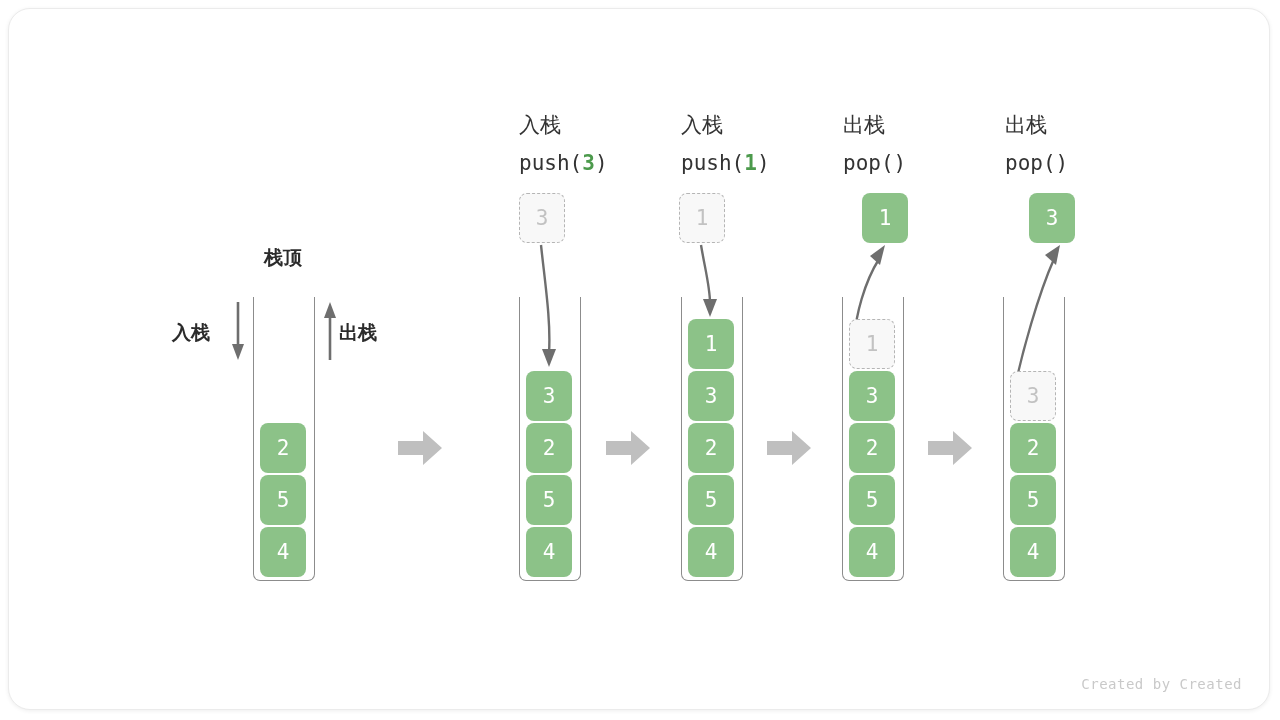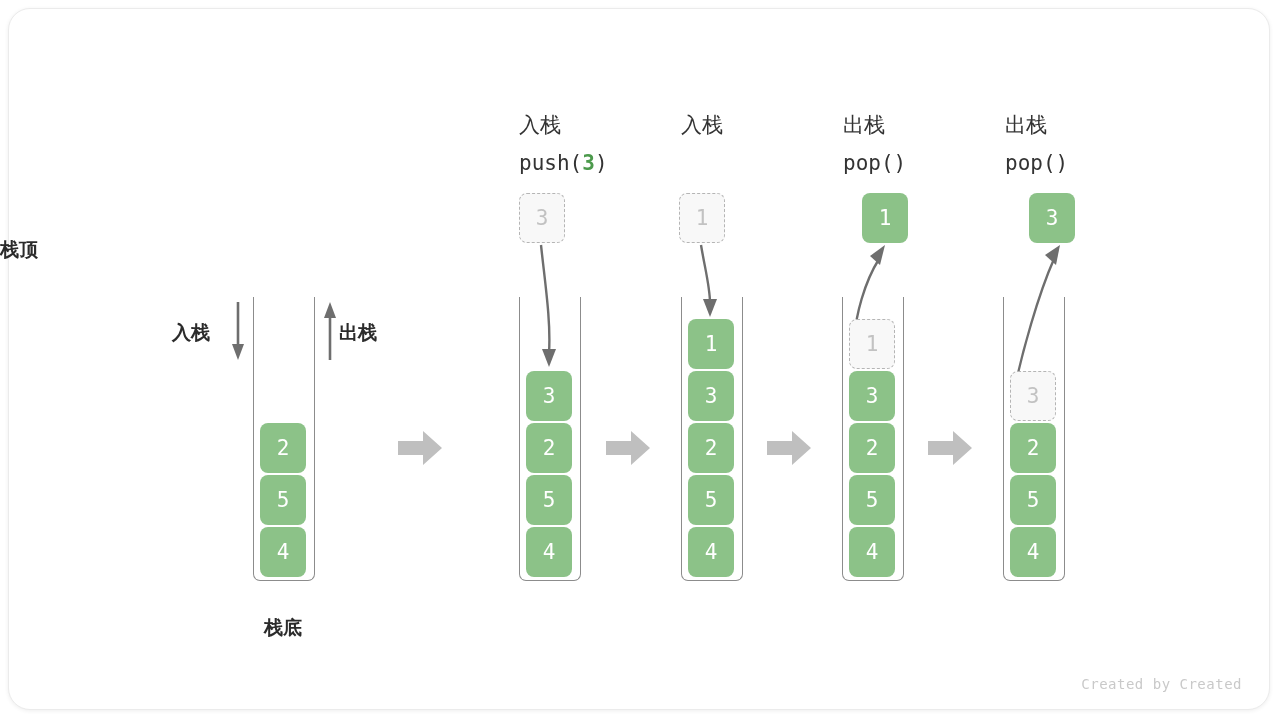--- a/index.html
+++ b/index.html
@@ -36,21 +36,21 @@
     font-size:24px;font-weight:bold;color:#2b2b2b;
     letter-spacing:0.5px;
   }
 
   
   .label-cn{
     font-family:"DejaVu Sans","Liberation Sans",sans-serif;
     font-size:19px;font-weight:bold;color:#2b2b2b;
     white-space:nowrap;
   }
-  .label-top{left:0;top:237px;width:566px;}
+  .label-top{left:0;top:245px;width:566px;text-align:center;}
   .label-bottom{left:0;top:615px;width:566px;text-align:center;}
   .label-push-side{left:172px;top:320px;}
   .label-pop-side{left:339px;top:320px;}
 
   
   .col-head{
     top:106px;width:160px;
     font-family:"DejaVu Sans Mono","Liberation Mono",monospace;
     font-size:21px;color:#333333;line-height:38px;
     white-space:nowrap;
@@ -108,21 +108,20 @@
   }
 </style>
 </head>
 <body>
 
 <div id="canvas">
   <div class="card"></div>
 
 
   <div class="abs label-cn label-top">栈顶</div>
-  <div class="abs label-cn label-bottom">栈底</div>
   <div class="abs label-cn label-push-side">入栈</div>
   <div class="abs label-cn label-pop-side">出栈</div>
 
   <div class="abs" style="left:228px;top:300px;">
     <svg width="20" height="62" viewBox="0 0 20 62">
       <line x1="10" y1="2" x2="10" y2="48" stroke="#6e6e6e" stroke-width="2.6"></line>
       <polygon points="10,60 4,44 16,44" fill="#6e6e6e"></polygon>
     </svg>
   </div>
 
@@ -162,20 +161,21 @@
   <div class="abs cell filled" style="left:526px;top:527px;">4</div>
 
   <div class="abs trans-arrow" style="left:604px;top:428px;">
     <svg width="48" height="40" viewBox="0 0 48 40">
       <polygon points="2,13 27,13 27,3 46,20 27,37 27,27 2,27" fill="#bfbfbf"></polygon>
     </svg>
   </div>
 
   <div class="abs col-head" style="left:681px;">
     <div class="cn">入栈</div>
+    <div><span>push(</span><span class="num">1</span><span>)</span></div>
   </div>
   <div class="abs cell ghost float-cell" style="left:679px;top:193px;">1</div>
   <div class="abs" style="left:679px;top:243px;">
     <svg width="50" height="80" viewBox="0 0 50 80">
       <path d="M 22 2 C 26 26, 31 44, 31 60" stroke="#6e6e6e" stroke-width="2.4" fill="none"></path>
       <polygon points="31,74 24,56 38,56" fill="#6e6e6e"></polygon>
     </svg>
   </div>
   <div class="abs stack-box" style="left:681px;top:297px;width:62px;height:284px;"></div>
   <div class="abs cell filled" style="left:688px;top:319px;">1</div>

